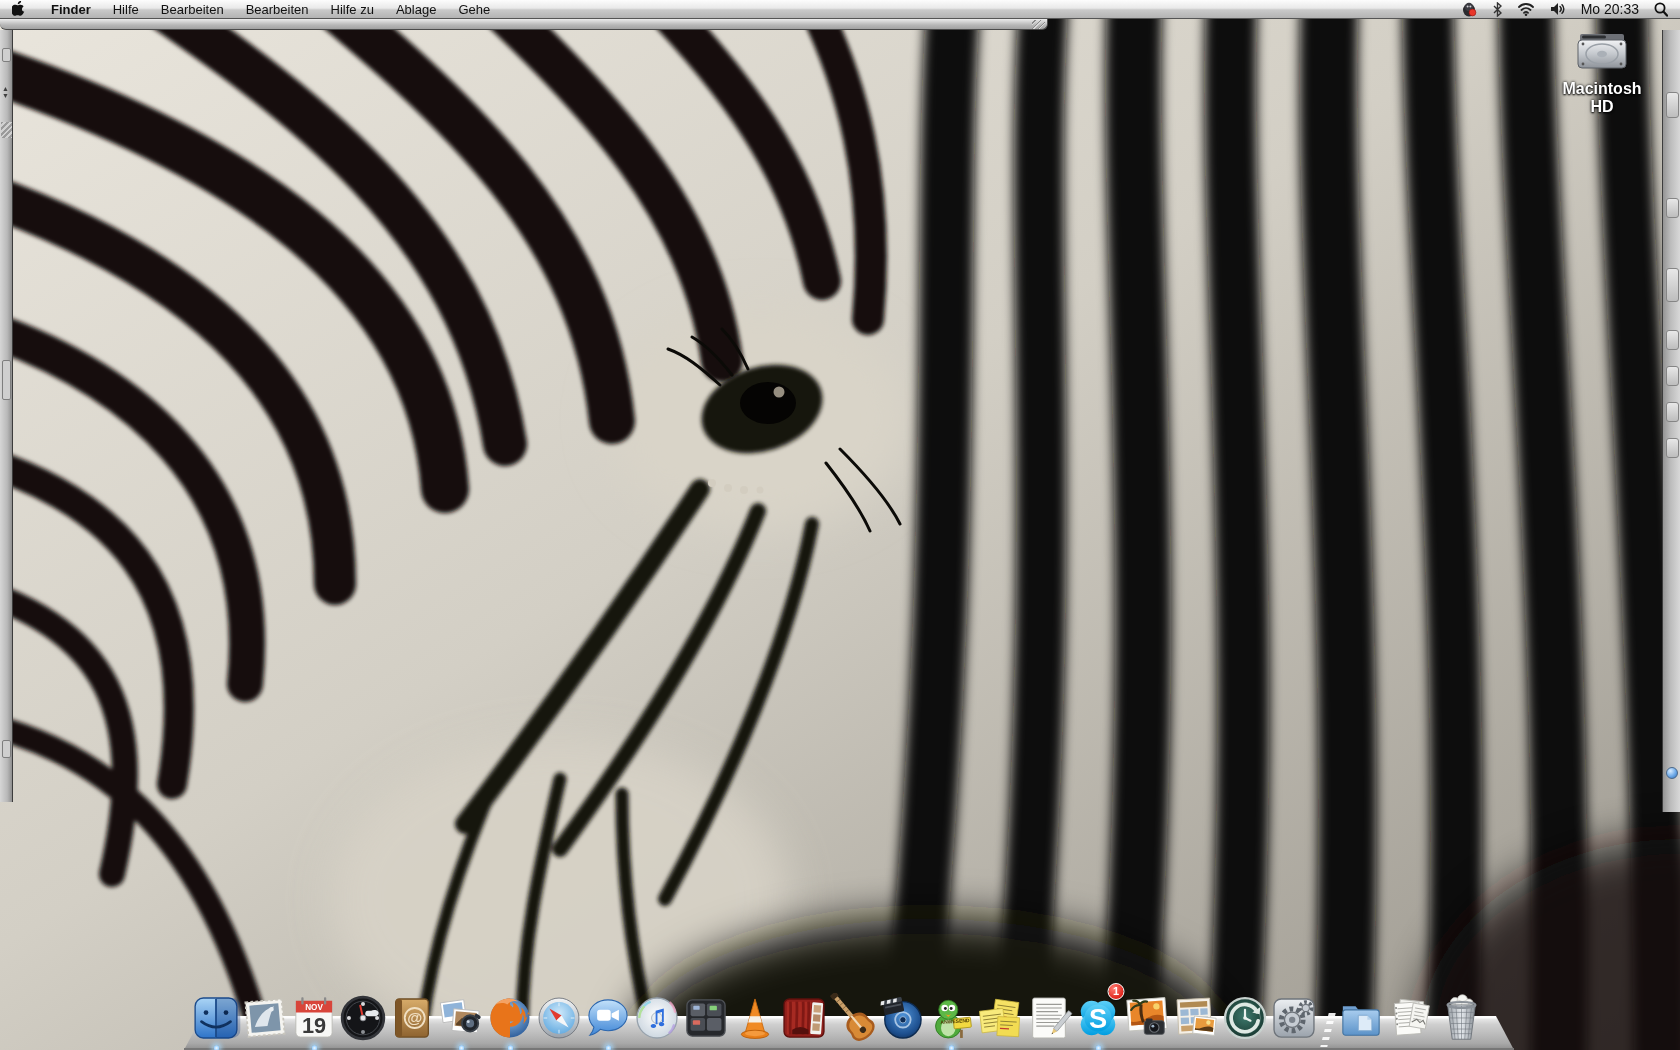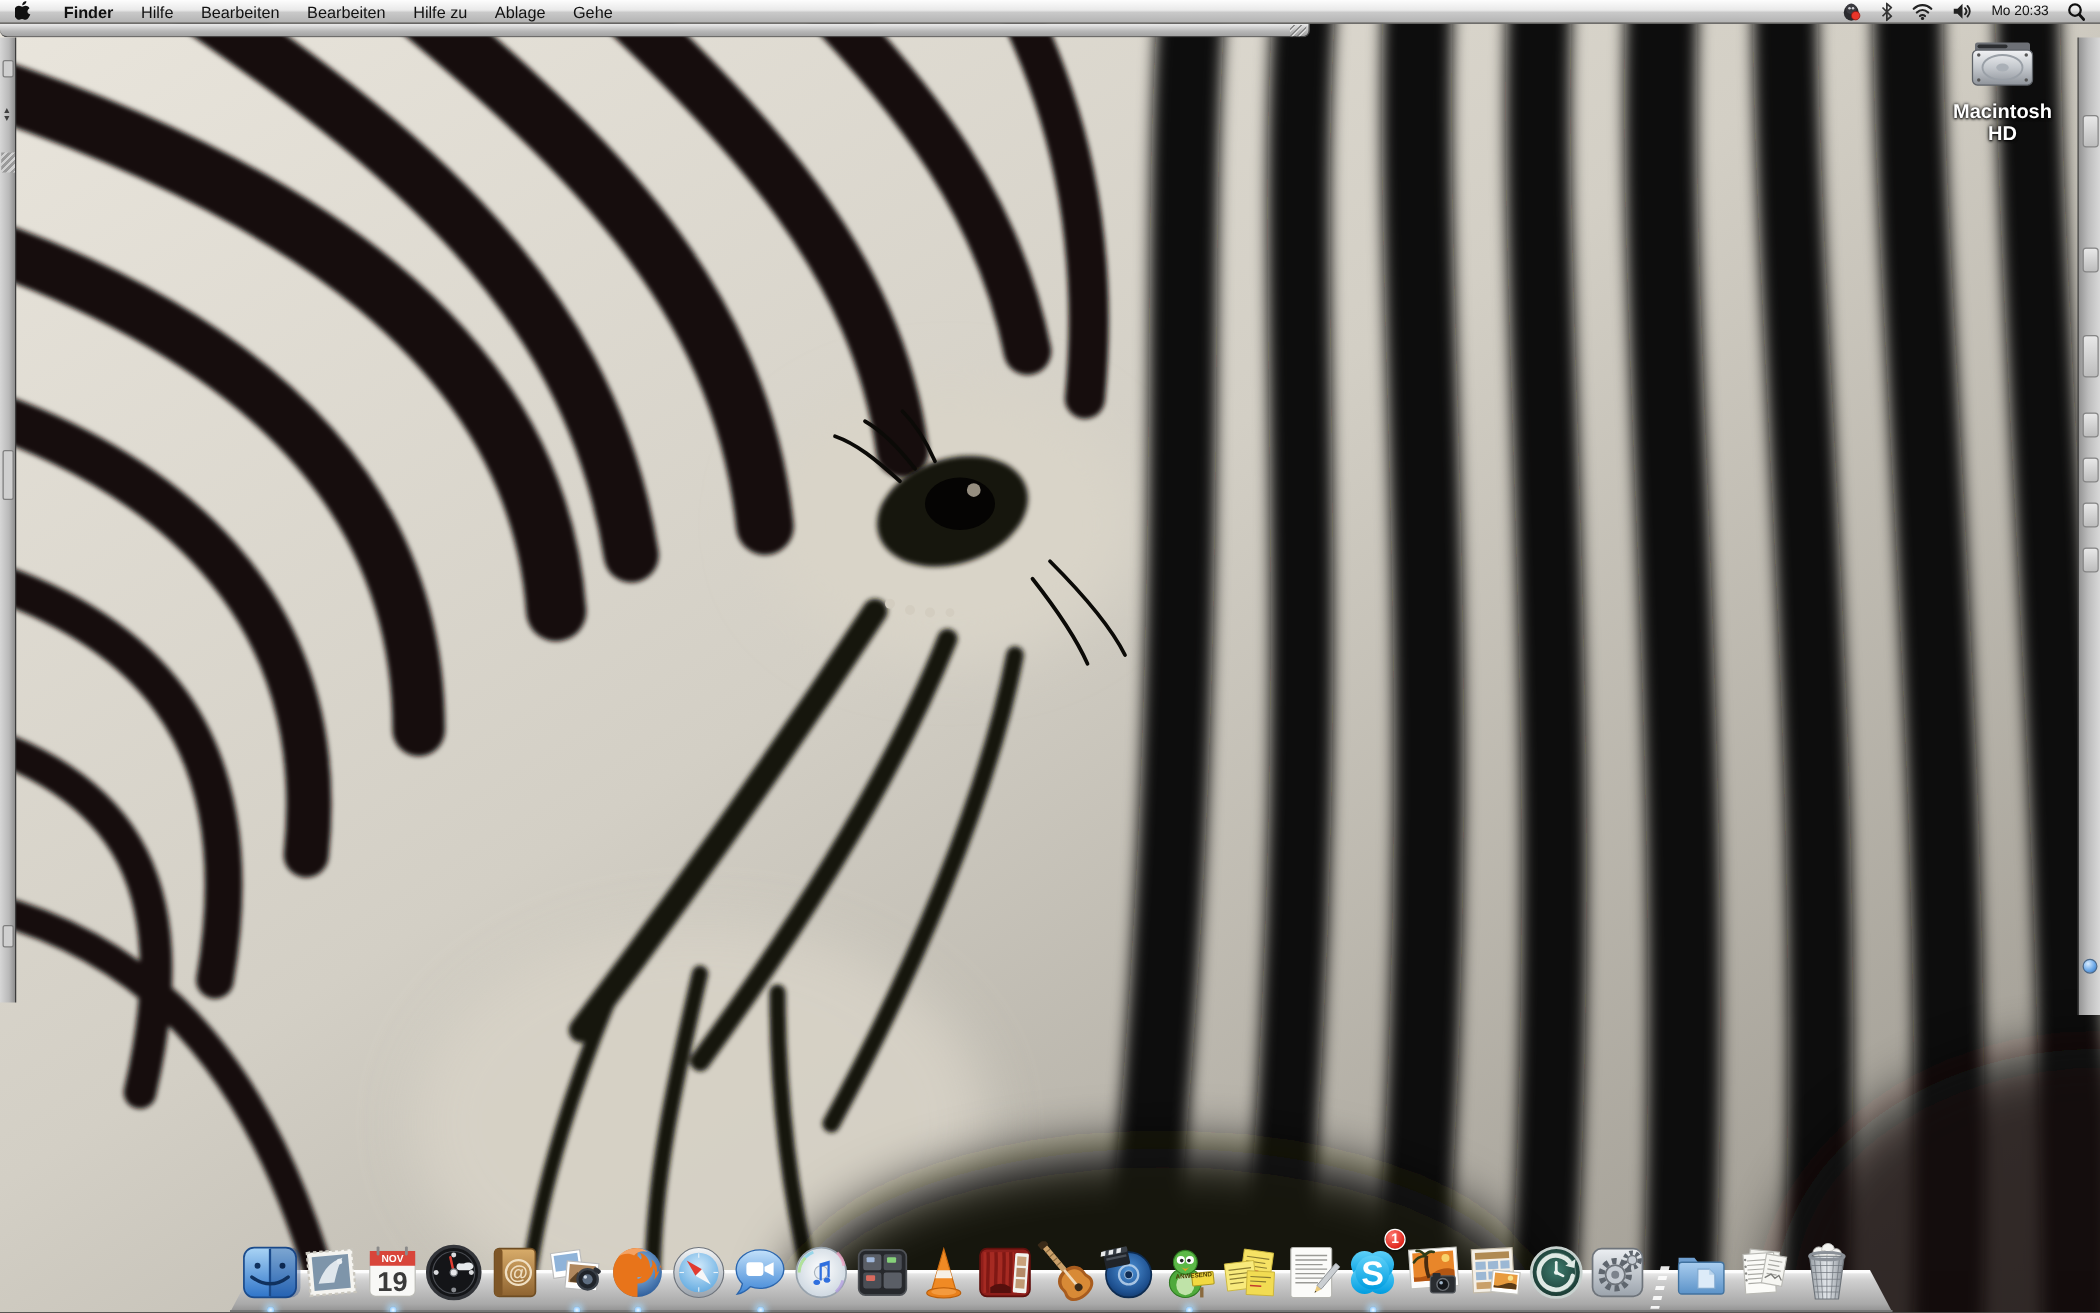--- a/index.html
+++ b/index.html
@@ -14,21 +14,21 @@
   
   .menubar{position:absolute;left:0;top:0;width:1680px;height:19px;
     background:linear-gradient(#fdfdfd,#e9e9e9 45%,#c9c9c9 55%,#b3b3b3);
     border-bottom:1px solid #555;display:flex;align-items:center;
     font-size:13px;color:#111;z-index:50;}
   .menubar .left{display:flex;align-items:center;height:100%;}
   .menubar .apple{padding:0 14px 0 12px;display:flex;align-items:center;}
   .menubar .mi{padding:0 11px;height:100%;display:flex;align-items:center;cursor:default;}
   .menubar .mi.app{font-weight:bold;}
   .menubar .right{margin-left:auto;display:flex;align-items:center;gap:15px;padding-right:12px;height:100%;}
-  .menubar .clock{font-size:11px;color:#111;}
+  .menubar .clock{font-size:14px;color:#111;}
   .sicon{display:flex;align-items:center;}
 
   
   .win-bottom{position:absolute;left:0;top:19px;width:1048px;height:11px;
     background:linear-gradient(#ececec,#b7b7b7 60%,#a2a2a2);
     border-bottom:1px solid #4c4c4c;border-right:1px solid #4c4c4c;
     border-radius:0 0 6px 6px;z-index:40;}
   .win-bottom .grip{position:absolute;right:2px;top:1px;width:13px;height:9px;
     background:repeating-linear-gradient(135deg,transparent 0 2px,#8a8a8a 2px 3px,#d9d9d9 3px 4px);
     border-radius:0 0 5px 0;}

